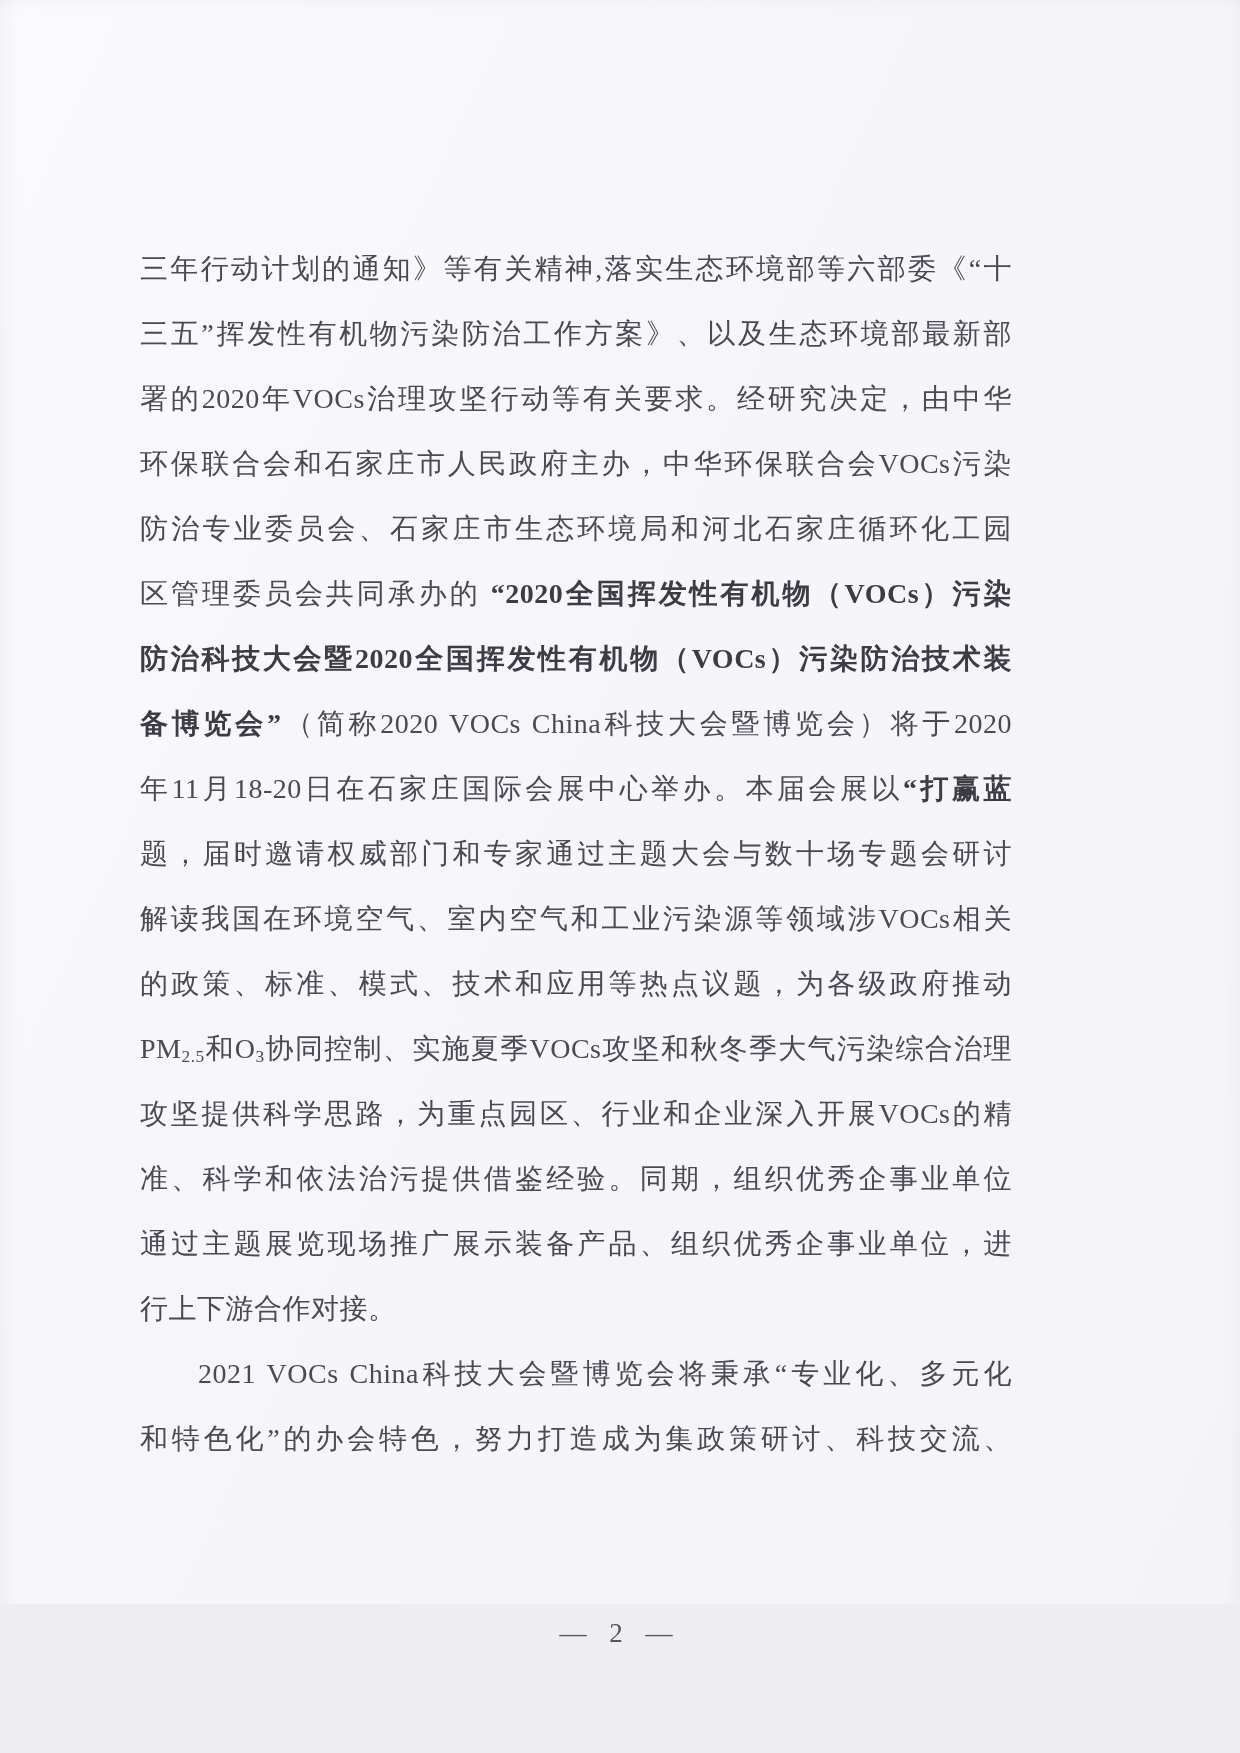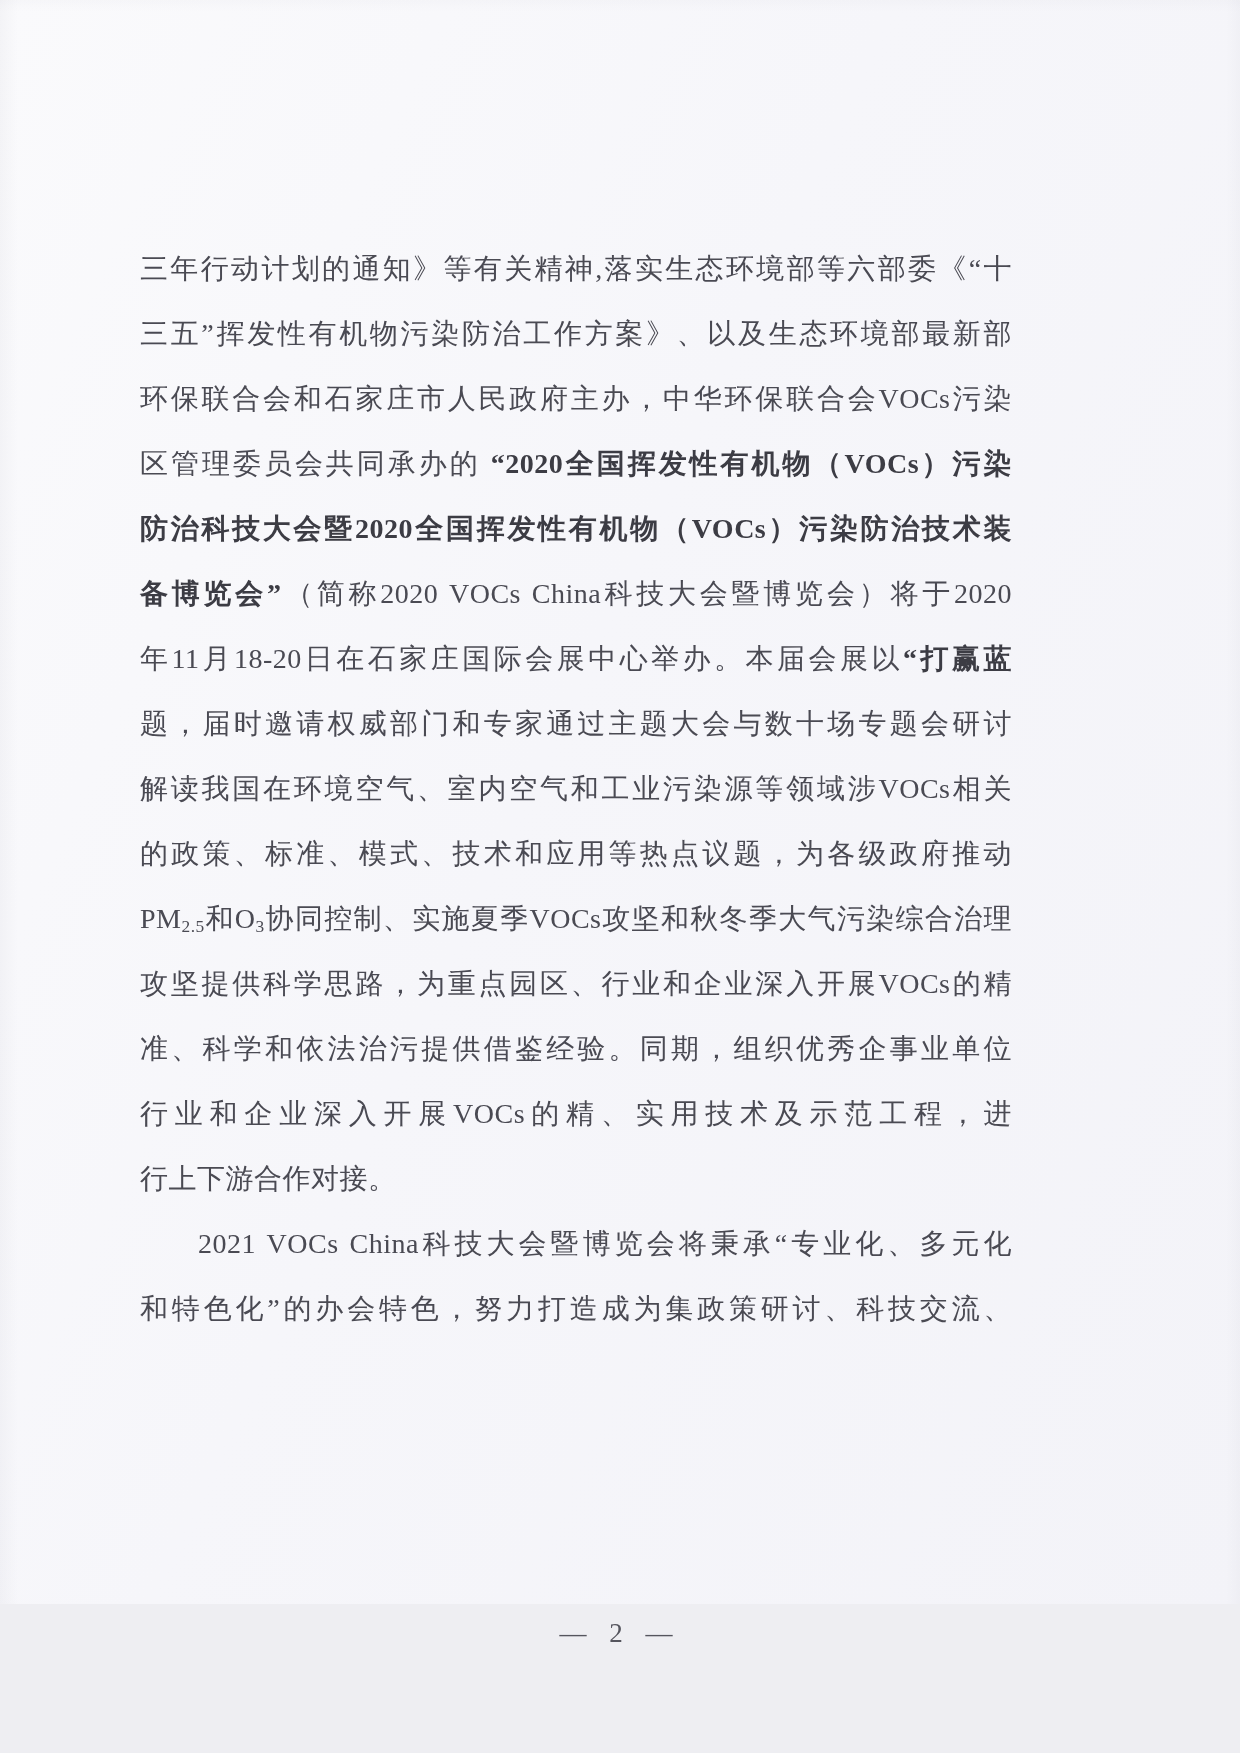--- a/index.html
+++ b/index.html
@@ -75,30 +75,32 @@
     letter-spacing: 8px;
   }
 </style>
 </head>
 <body>
 
 <div class="sheet">
   <div class="textblock">
       <div class="line"><span>三年行动计划的通知》等有关精神,落实生态环境部等六部委《“十</span></div>
       <div class="line"><span>三五”挥发性有机物污染防治工作方案》、以及生态环境部最新部</span></div>
+      <div class="line"><span>署的2020年VOCs治理攻坚行动等有关要求。经研究决定，由中华</span></div>
       <div class="line"><span>环保联合会和石家庄市人民政府主办，中华环保联合会VOCs污染</span></div>
+      <div class="line"><span>防治专业委员会、石家庄市生态环境局和河北石家庄循环化工园</span></div>
       <div class="line"><span>区管理委员会共同承办的 </span><span class="b">“2020全国挥发性有机物（VOCs）污染</span></div>
       <div class="line"><span class="b">防治科技大会暨2020全国挥发性有机物（VOCs）污染防治技术装</span></div>
       <div class="line"><span class="b">备博览会”</span><span>（简称2020 VOCs China科技大会暨博览会）将于2020</span></div>
       <div class="line"><span>年11月18-20日在石家庄国际会展中心举办。本届会展以</span><span class="b">“打赢蓝</span></div>
       <div class="line"><span>题，届时邀请权威部门和专家通过主题大会与数十场专题会研讨</span></div>
       <div class="line"><span>解读我国在环境空气、室内空气和工业污染源等领域涉VOCs相关</span></div>
       <div class="line"><span>的政策、标准、模式、技术和应用等热点议题，为各级政府推动</span></div>
       <div class="line"><span>PM</span><span class="sub">2.5</span><span>和O</span><span class="sub">3</span><span>协同控制、实施夏季VOCs攻坚和秋冬季大气污染综合治理</span></div>
       <div class="line"><span>攻坚提供科学思路，为重点园区、行业和企业深入开展VOCs的精</span></div>
       <div class="line"><span>准、科学和依法治污提供借鉴经验。同期，组织优秀企事业单位</span></div>
-      <div class="line"><span>行业和企业深入开展VOCs的精、实用技术及示范工程，进</span></div>
+      <div class="line"><span>通过主题展览现场推广展示装备产品、组织优秀企事业单位，进</span></div>
       <div class="line no-just"><span>行上下游合作对接。</span></div>
       <div class="line indent"><span>2021 VOCs China科技大会暨博览会将秉承“专业化、多元化</span></div>
       <div class="line"><span>和特色化”的办会特色，努力打造成为集政策研讨、科技交流、</span></div>
     </div>
   <div class="footer">— 2 —</div>
 </div>
 
 </body></html>

